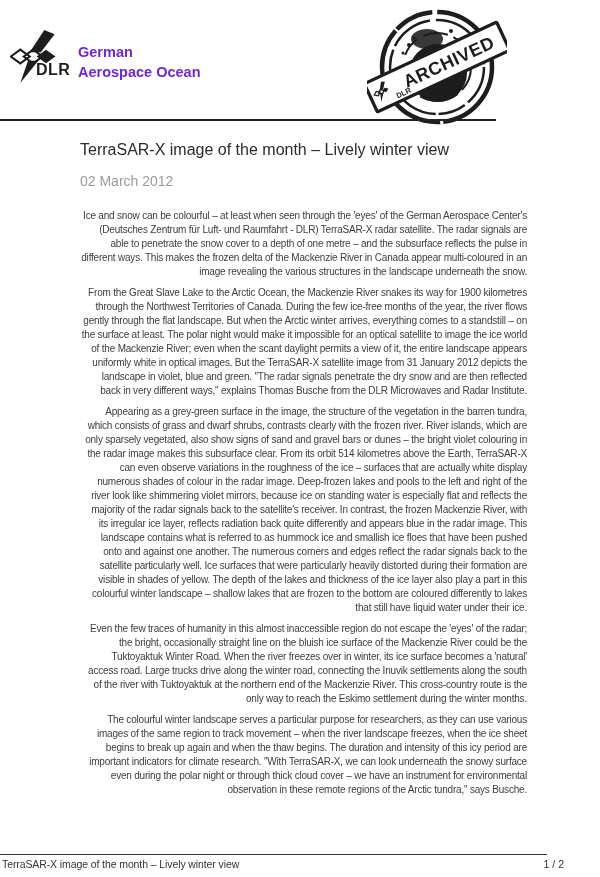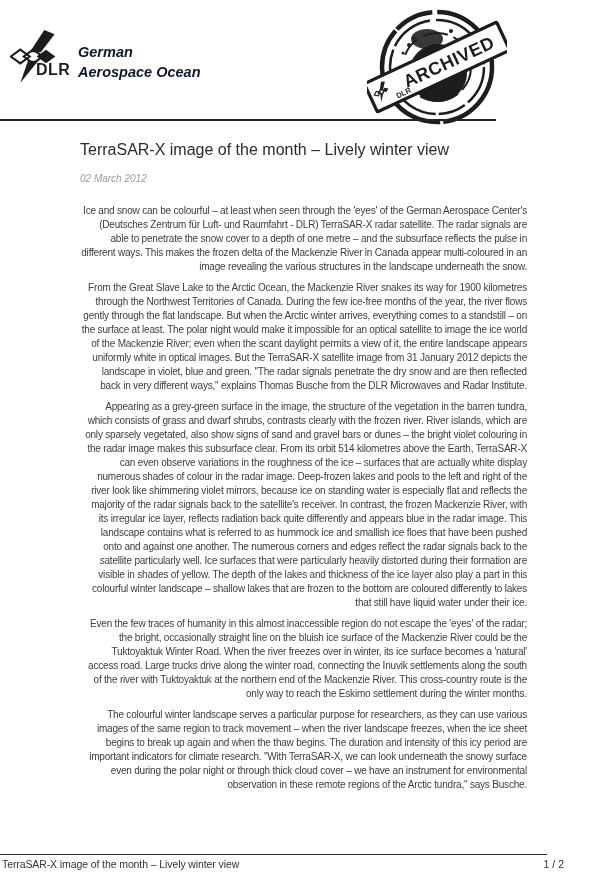--- a/index.html
+++ b/index.html
@@ -9,33 +9,33 @@
     font-family:"Liberation Sans", sans-serif; overflow:hidden;
   }
   
   .dlr-star{ position:absolute; left:10px; top:28px; width:48px; height:57px; }
   .dlr-acronym{
     position:absolute; left:36px; top:61px;
     font-size:16px; font-weight:700; color:#1d1d1d; letter-spacing:.5px;
   }
   .org-name{
     position:absolute; left:78px; top:43px;
-    font-size:14.5px; font-weight:700; color:#0f172a; line-height:19.5px;font-style:italic;
+    font-size:14.5px; font-weight:700; color:#6d28d9; line-height:19.5px;
   }
   .stamp{ position:absolute; left:367px; top:5px; width:140px; height:124px; }
   .header-rule{
     position:absolute; left:0; top:119px; width:496px; height:2px; background:#222;
   }
   
   .content{ position:absolute; left:80px; top:140px; width:447px; }
   .content h1{
     font-size:16px; font-weight:400; color:#2b2b2b; margin:0 0 14px 0; line-height:19px;
   }
   .article-date{
-    font-size:10px; font-style:italic; color:#9b9b9b; margin:0 0 20px 0;
+    font-size:14px; color:#9b9b9b; margin:0 0 20px 0;
   }
   .content p{
     font-size:10px; line-height:14px; letter-spacing:-0.2px;
     color:#3d3d3d; margin:0 0 7px 0; text-align:right;
   }
   
   .footer-rule{
     position:absolute; left:0; top:854px; width:547px; height:1px; background:#333;
   }
   .footer-title{

